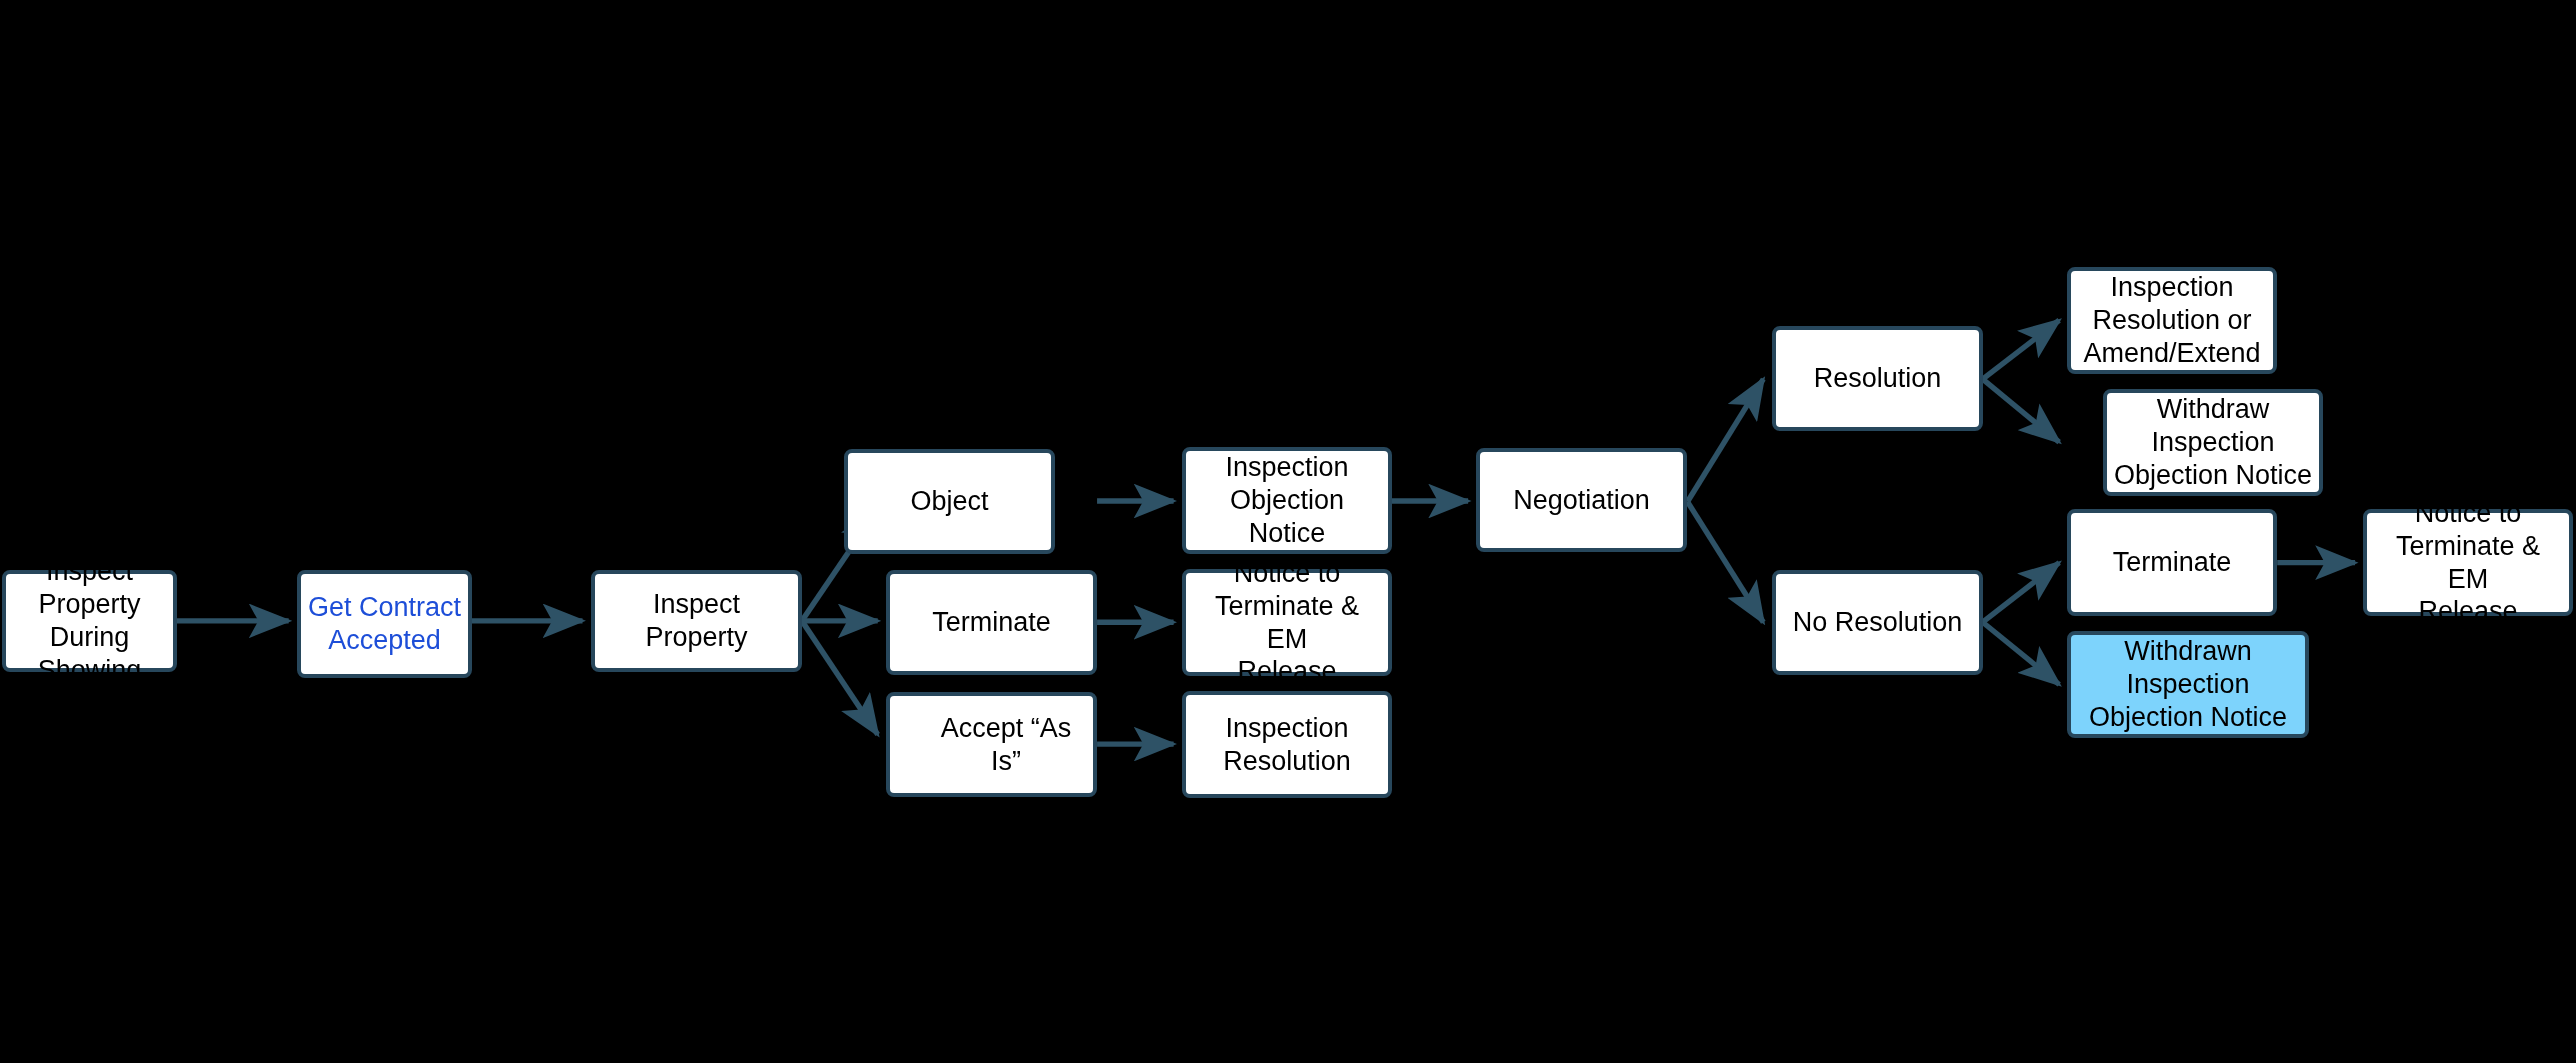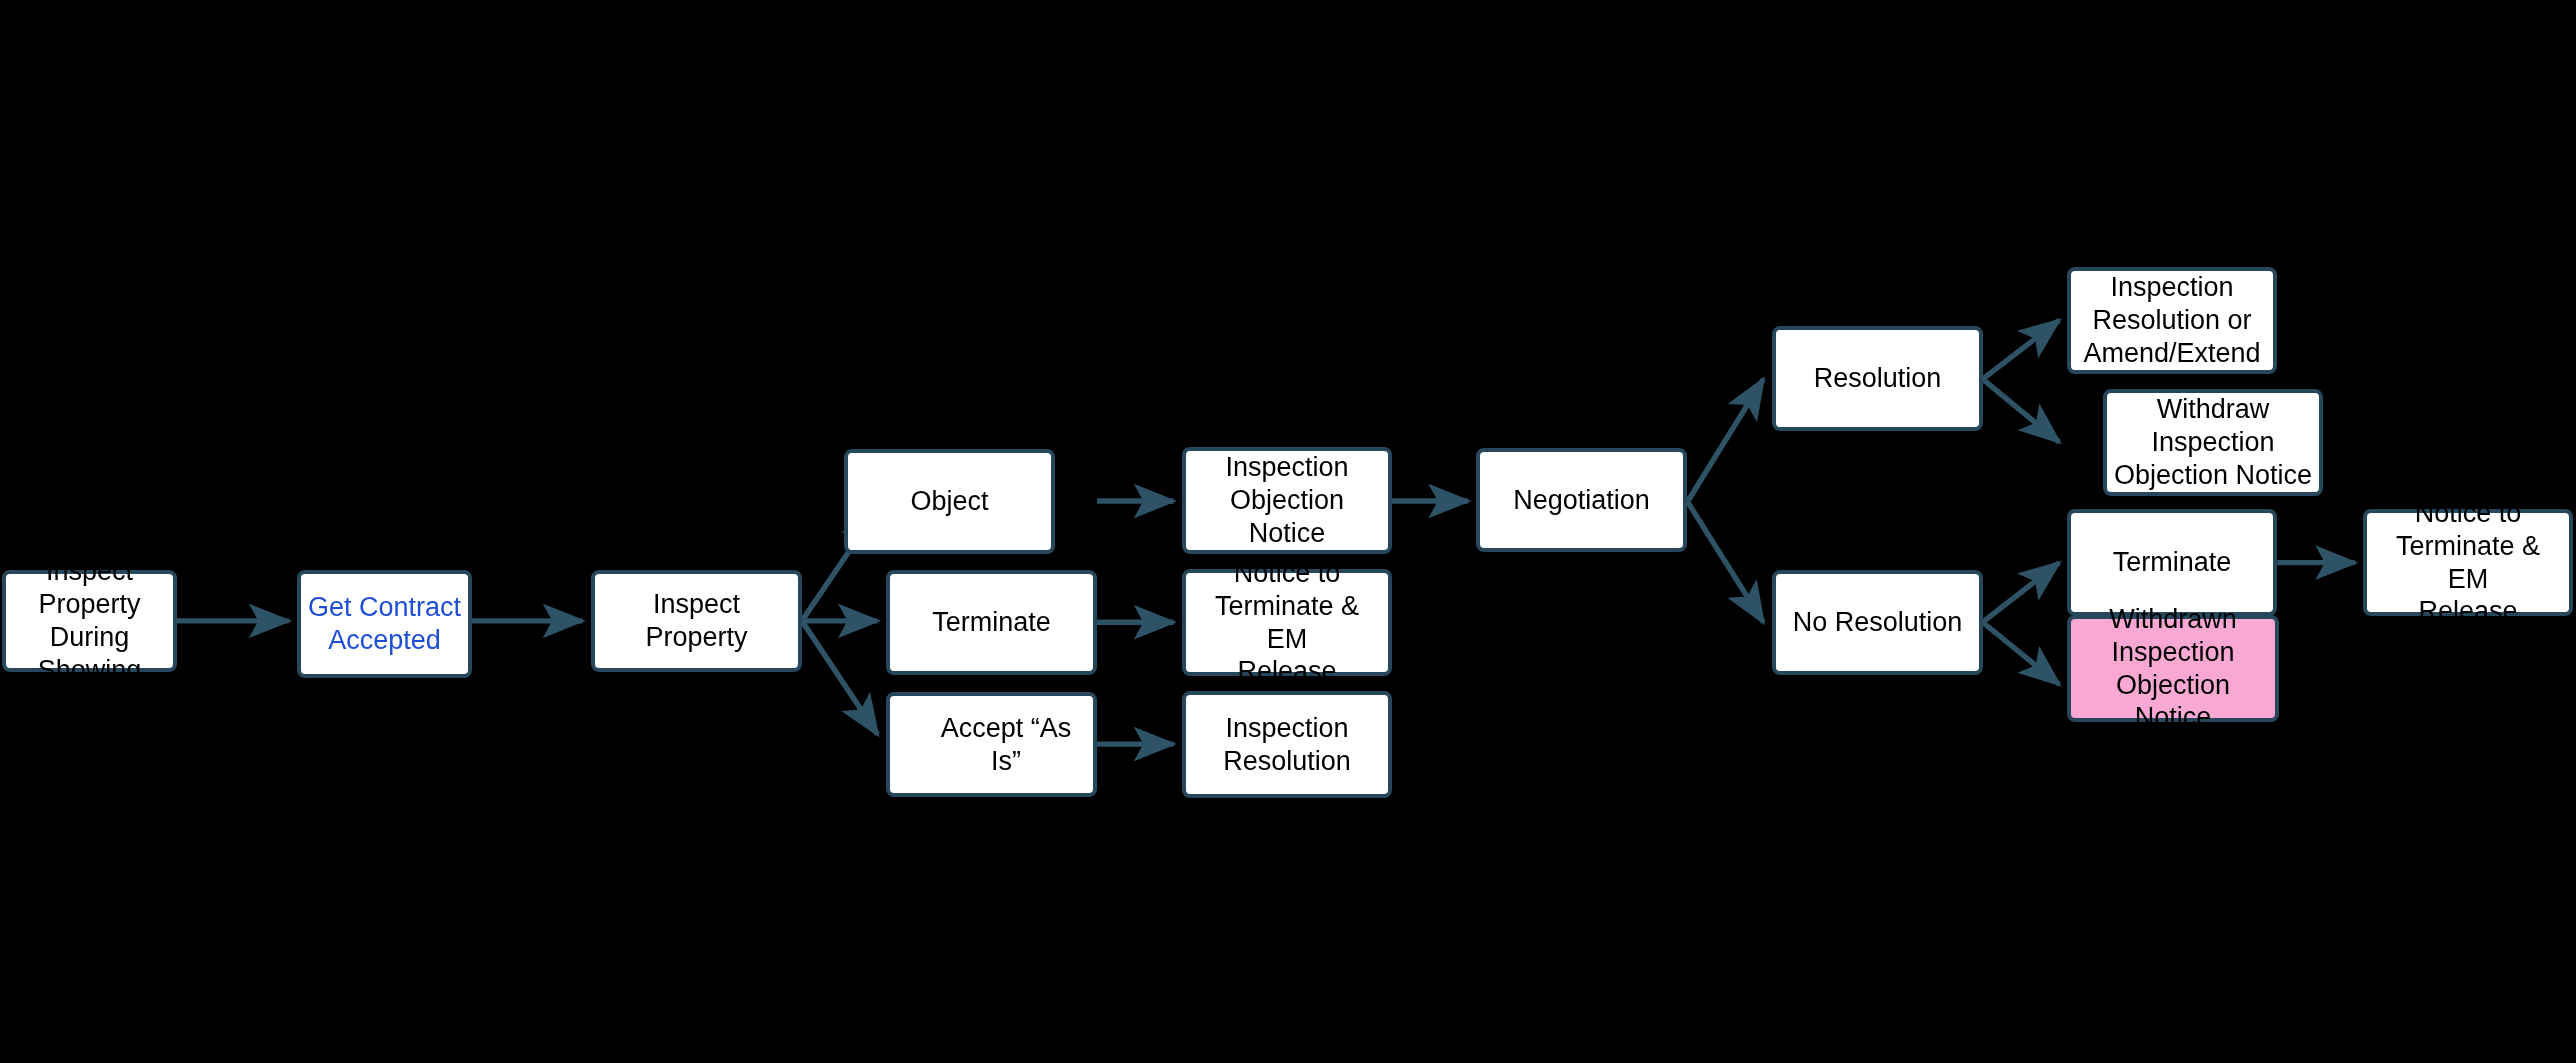--- a/index.html
+++ b/index.html
@@ -87,20 +87,20 @@
     <div class="node" style="left: 1476px; top: 448px; width: 211px; height: 104px; background: rgb(255, 255, 255); border-color: rgb(39, 71, 92); color: rgb(0, 0, 0);"><span>Negotiation</span></div>
     <div class="node" style="left: 1772px; top: 326px; width: 211px; height: 105px; background: rgb(255, 255, 255); border-color: rgb(39, 71, 92); color: rgb(0, 0, 0);"><span>Resolution</span></div>
     <div class="node" style="left: 1772px; top: 570px; width: 211px; height: 105px; background: rgb(255, 255, 255); border-color: rgb(39, 71, 92); color: rgb(0, 0, 0);"><span>No Resolution</span></div>
     <div class="node" style="left: 2067px; top: 267px; width: 210px; height: 107px; background: rgb(255, 255, 255); border-color: rgb(39, 71, 92); color: rgb(0, 0, 0);"><span>Inspection
 Resolution or
 Amend/Extend</span></div>
     <div class="node" style="left: 2067px; top: 389px; width: 220px; height: 107px; background: rgb(255, 255, 255); border-color: rgb(39, 71, 92); color: rgb(0, 0, 0); margin-left: 36px;"><span>Withdraw
 Inspection
 Objection Notice</span></div>
     <div class="node" style="left: 2067px; top: 509px; width: 210px; height: 107px; background: rgb(255, 255, 255); border-color: rgb(39, 71, 92); color: rgb(0, 0, 0);"><span>Terminate</span></div>
-    <div class="node" style="left: 2067px; top: 615px; width: 212px; height: 107px; background: #f9a8d4; border-color: rgb(39, 71, 92); color: rgb(0, 0, 0);"><span>Withdrawn
+    <div class="node" style="left: 2067px; top: 631px; width: 242px; height: 107px; background: #7dd3fc; border-color: rgb(39, 71, 92); color: rgb(0, 0, 0);"><span>Withdrawn
 Inspection
 Objection Notice</span></div>
     <div class="node" style="left: 2363px; top: 509px; width: 210px; height: 107px; background: rgb(255, 255, 255); border-color: rgb(39, 71, 92); color: rgb(0, 0, 0);"><span>Notice to
 Terminate &amp; EM
 Release</span></div>
   </div>
 
 
 </body></html>

